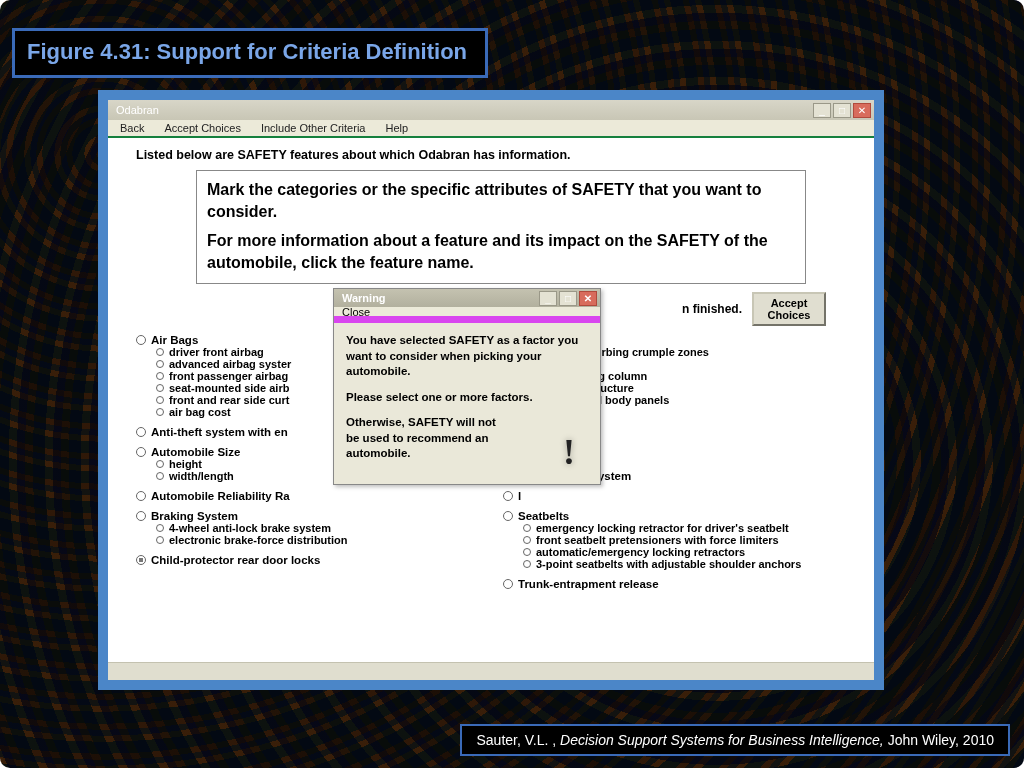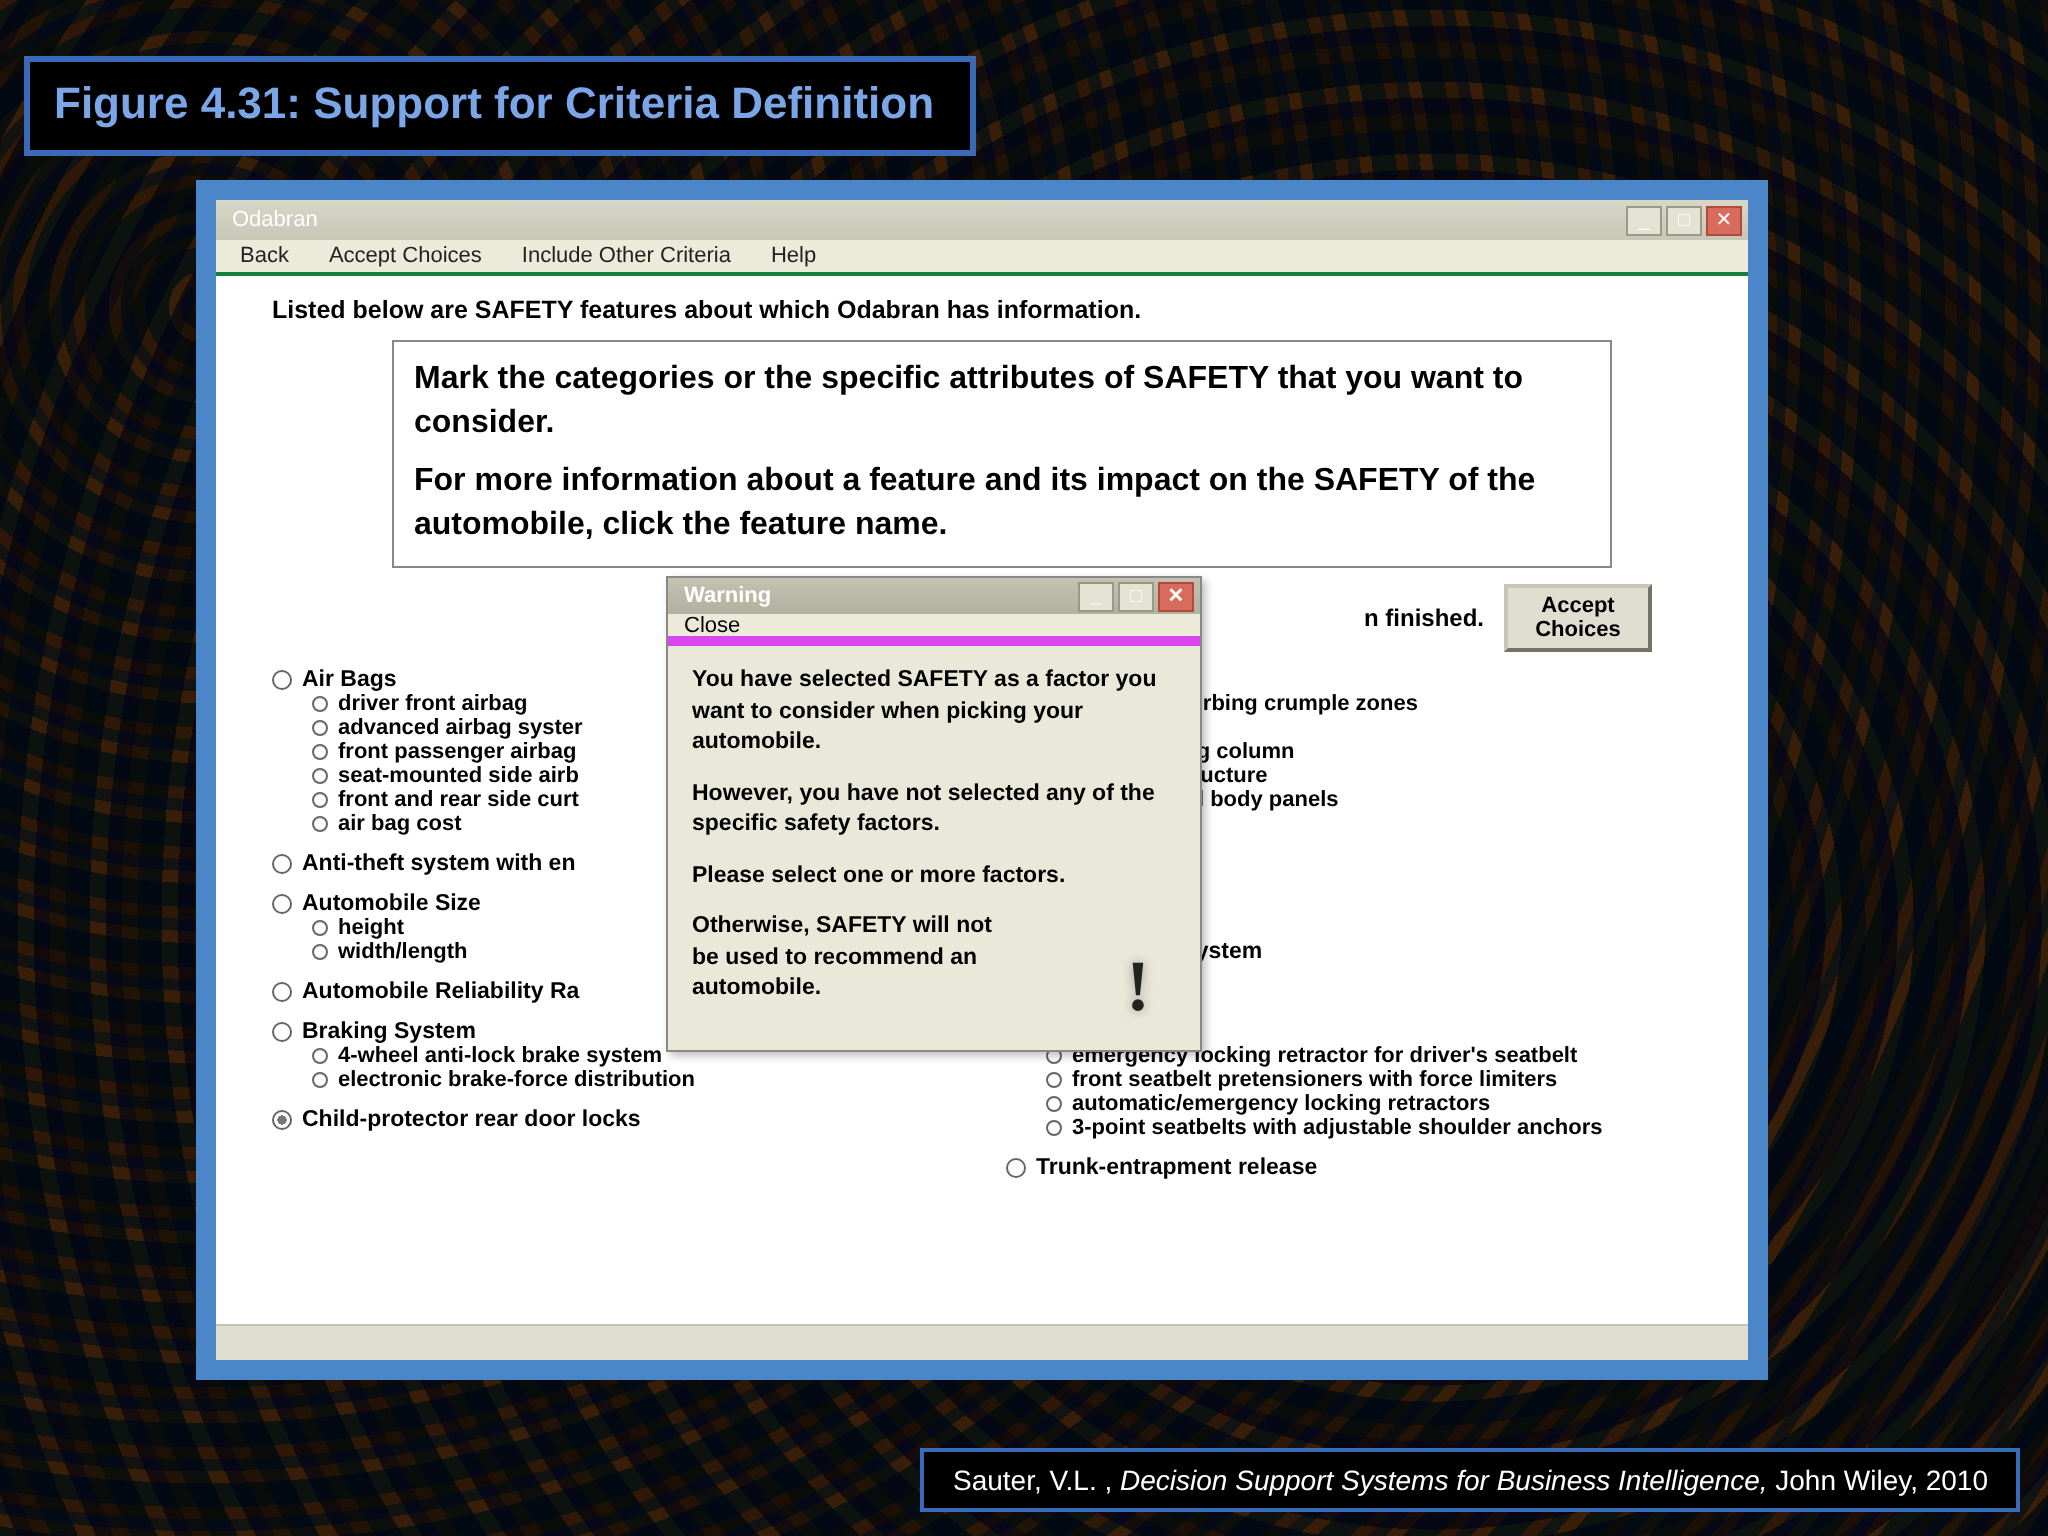--- a/index.html
+++ b/index.html
@@ -4,20 +4,21 @@
 <style>
   * { box-sizing: border-box; margin: 0; padding: 0; }
   html, body { width: 1024px; height: 768px; overflow: hidden; font-family: Arial, sans-serif; }
   .slide-bg {
     width: 1024px; height: 768px; position: relative;
     background:
       repeating-radial-gradient(circle at 10% 20%, #6b4a2a 0 6px, #2a3a5a 6px 12px, #815d32 12px 18px, #1e394e 18px 30px),
       repeating-radial-gradient(circle at 70% 60%, #4a3a22 0 8px, #2b2640 8px 16px, #7a5b30 16px 24px, #1a2d3e 24px 36px);
     background-blend-mode: overlay;
     background-color: #3a3a40;
+    border-radius: 10px;
   }
   .figure-title {
     position: absolute; top: 28px; left: 12px;
     background: #000; border: 3px solid #3a6ab8;
     padding: 8px 18px 10px 12px;
     color: #7aa6e8; font-size: 22px; font-weight: bold;
     font-family: "Segoe UI", Arial, sans-serif;
   }
   .citation {
     position: absolute; bottom: 12px; right: 14px;
@@ -75,21 +76,21 @@
   .warn-dialog {
     position: absolute; top: 150px; left: 225px; width: 268px;
     border: 1px solid #888; background: #eae8d9; box-shadow: 2px 2px 4px rgba(0,0,0,0.25);
     z-index: 5;
   }
   .warn-title {
     height: 18px; background: linear-gradient(#c4c2b0,#b2b09e);
     display:flex; align-items:center; justify-content: space-between;
     padding: 0 3px 0 8px; font-size:11px; color:#fff;font-weight:bold;
   }
-  .warn-menu { height: 16px; background: #ecead9; border-bottom:5px solid #d946ef; font-size:11px; padding-left:8px; display:flex; align-items:center; }
+  .warn-menu { height: 16px; background: #ecead9; border-bottom:7px solid #d946ef; font-size:11px; padding-left:8px; display:flex; align-items:center; }
   .warn-body { padding: 10px 12px 12px 12px; font-size: 11.5px; font-weight: bold; line-height:1.35; position: relative; }
   .warn-body p { margin-bottom: 10px; }
   .bang {
     position: absolute; right: 14px; bottom: 10px; width: 34px; height: 42px;
     display:flex; align-items:center; justify-content:center;
     font-size: 36px; font-weight: bold; color:#222;
     text-shadow: 0 0 6px rgba(0,0,0,0.35); font-family: Georgia, serif;
   }
 </style>
 </head>
@@ -318,21 +319,20 @@
               <div class="win-btn">_</div>
               <div class="win-btn">□</div>
               <div class="win-btn close">✕</div>
             </div>
           </div>
           <div class="warn-menu">
             <span>Close</span>
           </div>
           <div class="warn-body">
             <p>You have selected SAFETY as a factor you want to consider when picking your automobile.</p>
-            <p>However, you have not selected any of the specific safety factors.</p>
             <p>Please select one or more factors.</p>
             <p style="max-width:150px">Otherwise, SAFETY will not be used to recommend an automobile.</p>
             <div class="bang">!</div>
           </div>
         </div>
 
       </div>
 
       <div class="statusbar"></div>
     </div>

